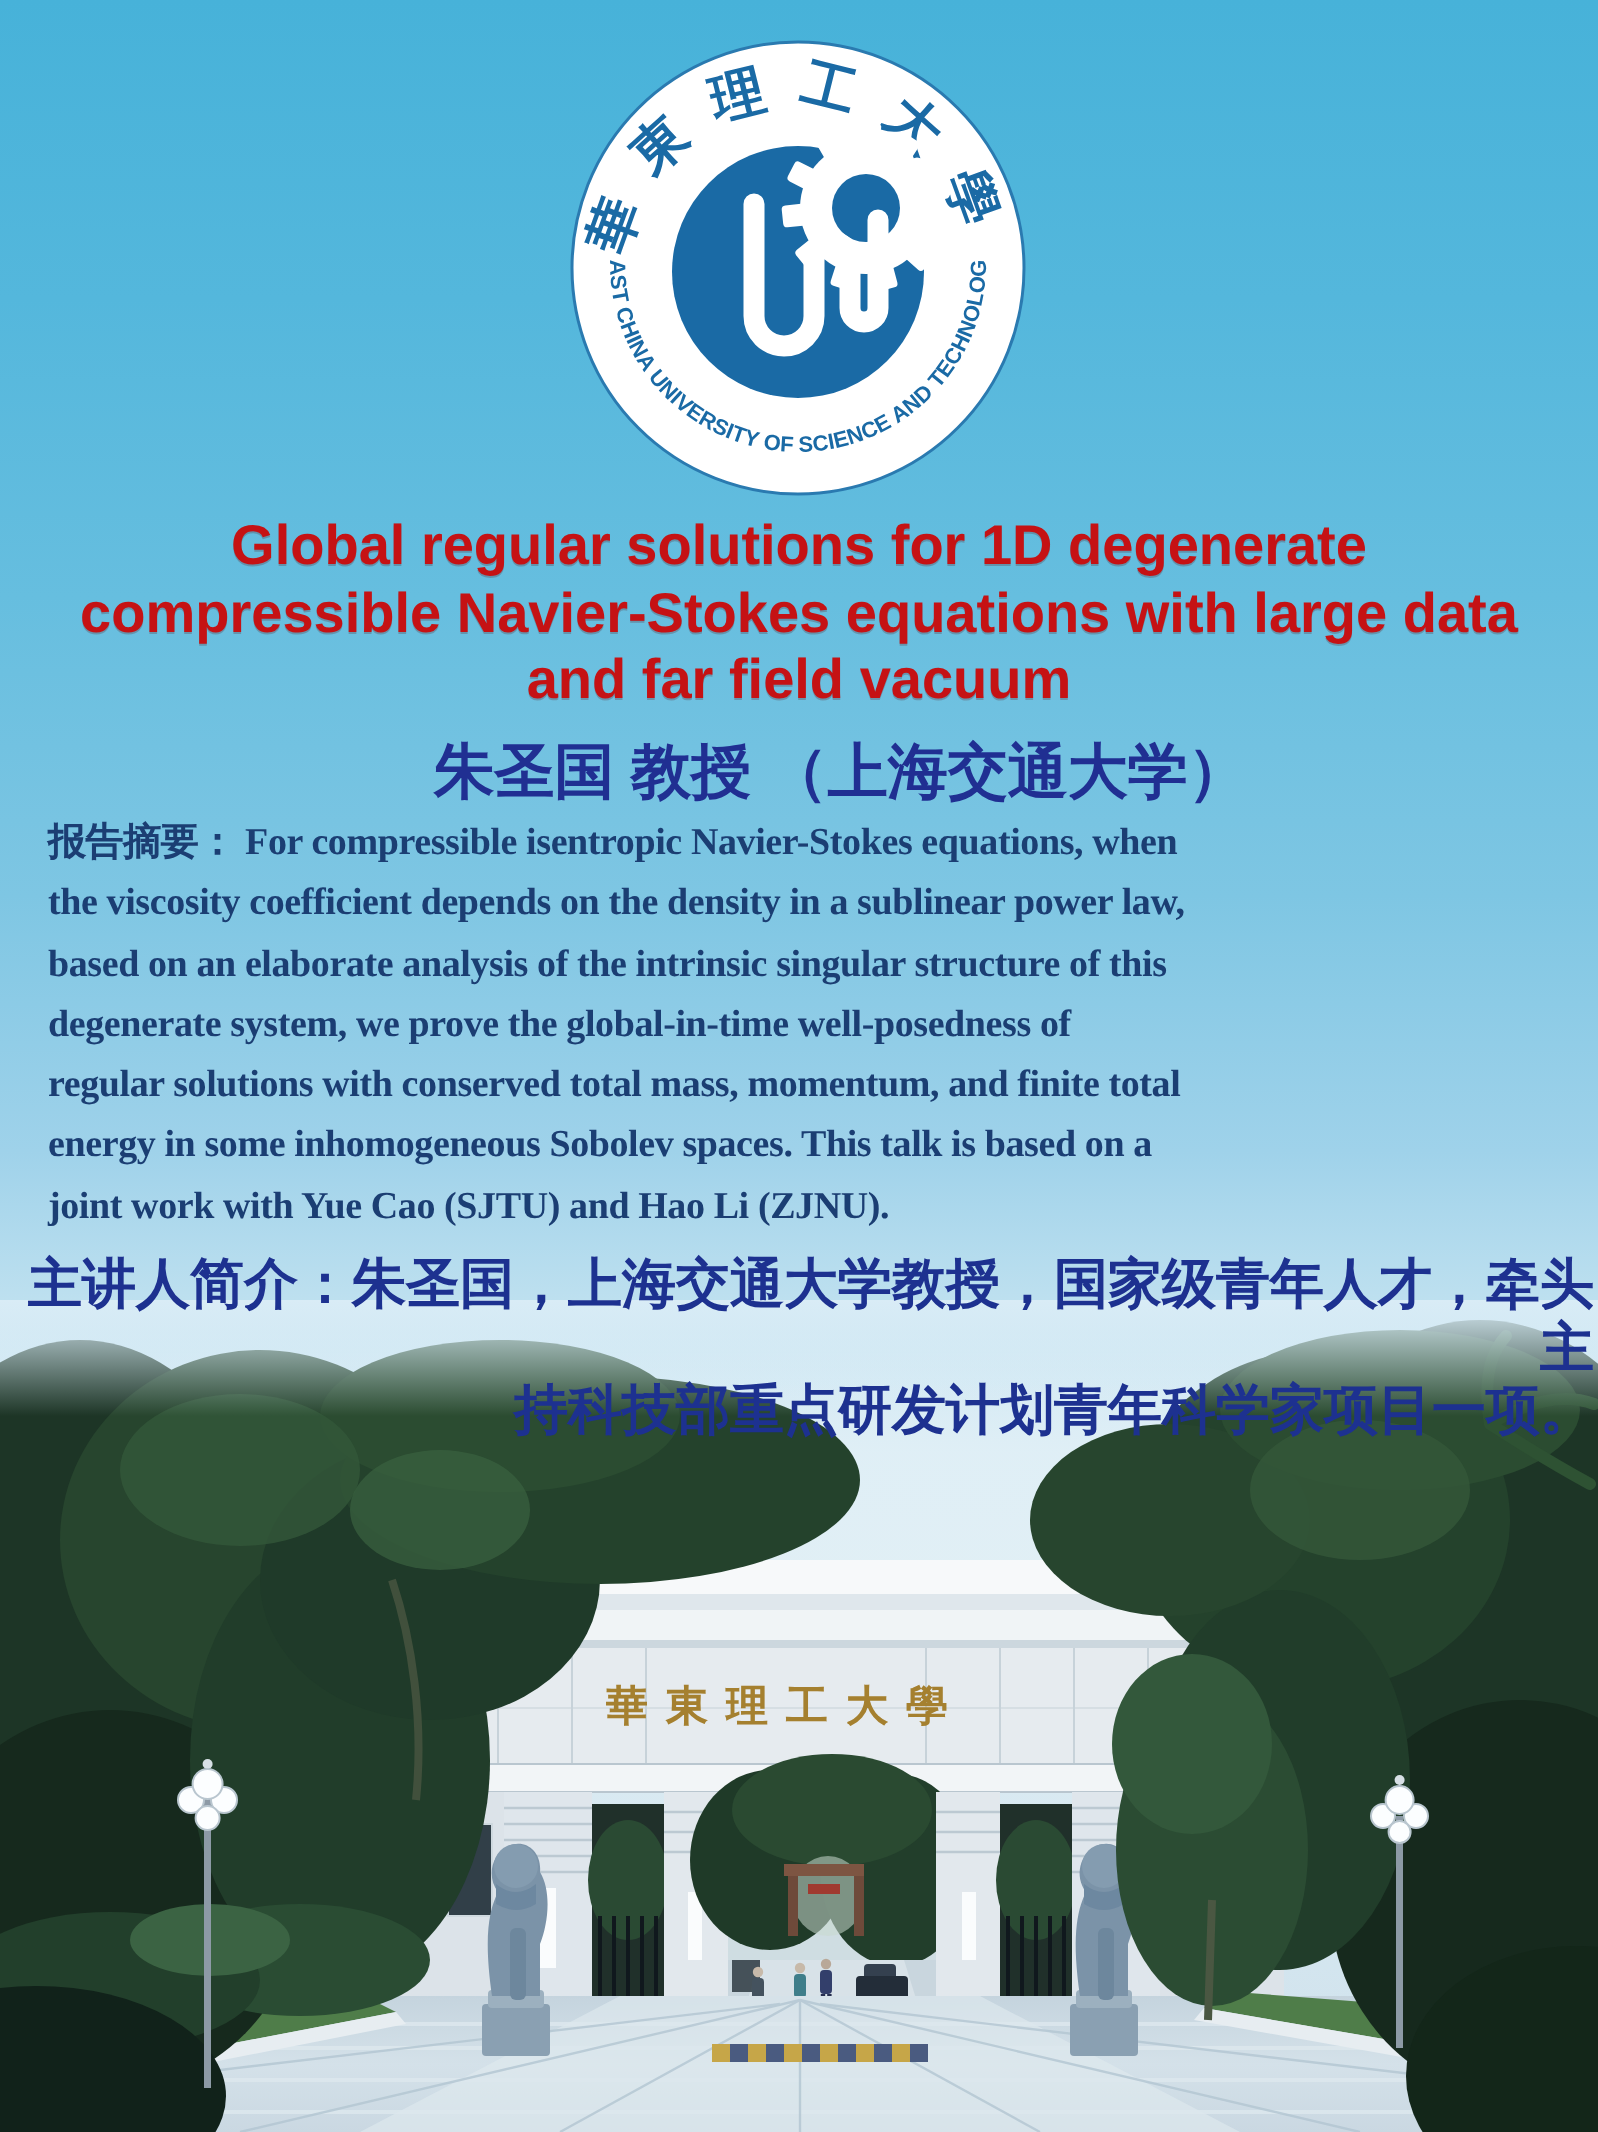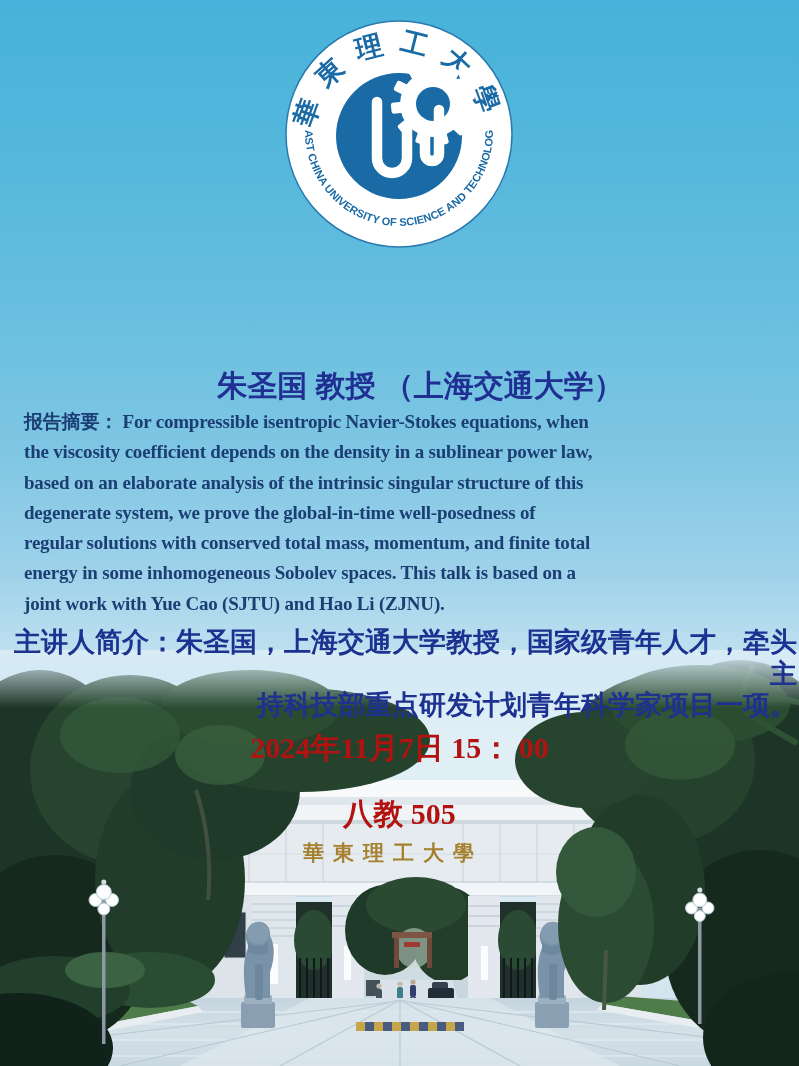--- a/index.html
+++ b/index.html
@@ -68,38 +68,37 @@
         <rect x="-5.5" y="-42" width="11" height="13" rx="2" transform="rotate(297)"></rect>
         <rect x="-5.5" y="-42" width="11" height="13" rx="2" transform="rotate(330)"></rect>
       </g>
       <circle r="33" fill="#ffffff"></circle>
       <circle r="17" fill="#1a6aa5"></circle>
     </g>
 
     <path d="M94,84 V140 a15,15 0 0 0 30,0 V112 a9,9 0 0 1 18,0 V136 a7,7 0 0 0 14,0 V92" fill="none" stroke="#ffffff" stroke-width="10.5" stroke-linecap="round" stroke-linejoin="round"></path>
   </svg>
 
+  <div class="title">Global regular solutions for 1D degenerate
+compressible Navier-Stokes equations with large data
+and far field vacuum</div>
 
   <div class="speaker">朱圣国  教授  （上海交通大学）</div>
 
   <div class="abstract">报告摘要： For compressible isentropic Navier-Stokes equations, when
 the viscosity coefficient depends on the density in a sublinear power law,
 based on an elaborate analysis of the intrinsic singular structure of this
 degenerate system, we prove the global-in-time well-posedness of
 regular solutions with conserved total mass, momentum, and finite total
 energy in some inhomogeneous Sobolev spaces. This talk is based on a
 joint work with Yue Cao (SJTU) and Hao Li (ZJNU).</div>
 
   <div class="bio">主讲人简介：朱圣国，上海交通大学教授，国家级青年人才，牵头主
 持科技部重点研发计划青年科学家项目一项。</div>
 
-  <div class="event">
-    <div>2024年11月7日 15： 00</div>
-    <div>八教 505</div>
-  </div>
 
   <svg class="photo" viewBox="0 0 799 416">
     <defs>
       <linearGradient id="sky" x1="0" y1="0" x2="0" y2="1">
         <stop offset="0" stop-color="#dcedf5" stop-opacity="0"></stop>
         <stop offset="0.18" stop-color="#e0eff6" stop-opacity="0.9"></stop>
         <stop offset="0.38" stop-color="#e1eff5"></stop>
         <stop offset="0.7" stop-color="#d5e7f0"></stop>
         <stop offset="1" stop-color="#cfe1ec"></stop>
       </linearGradient>

